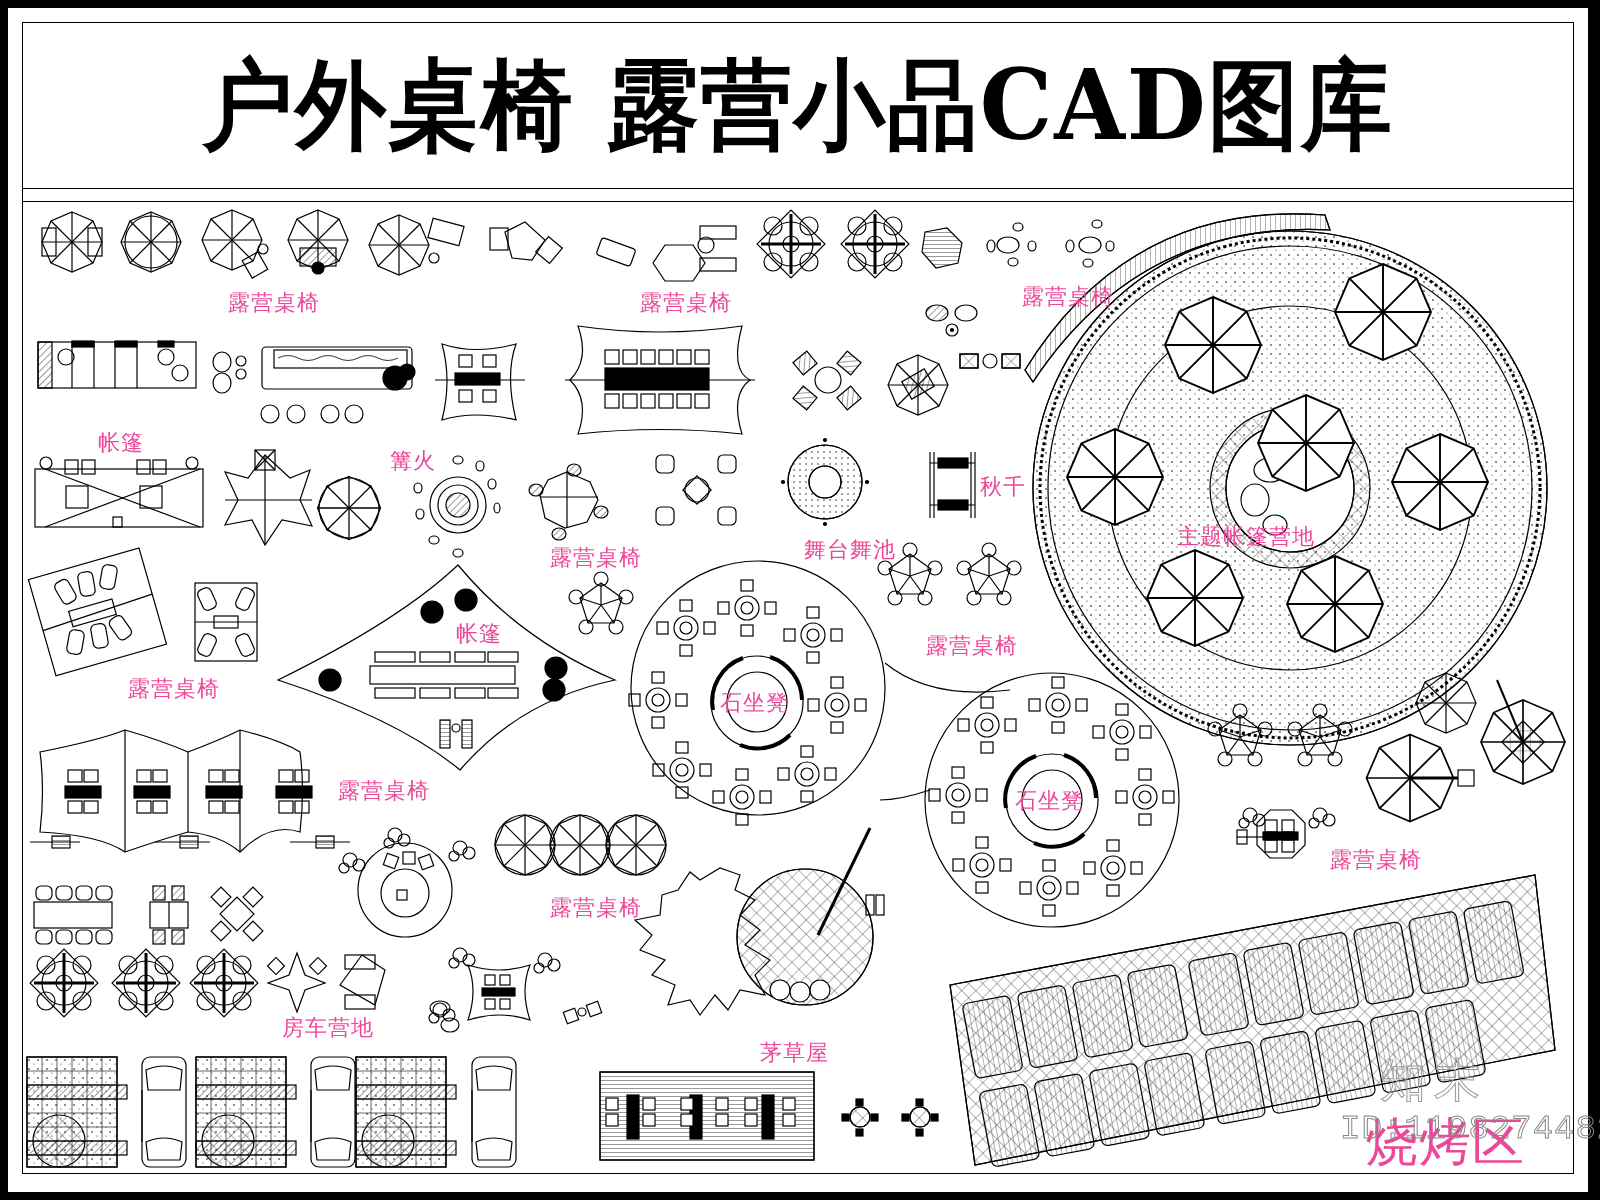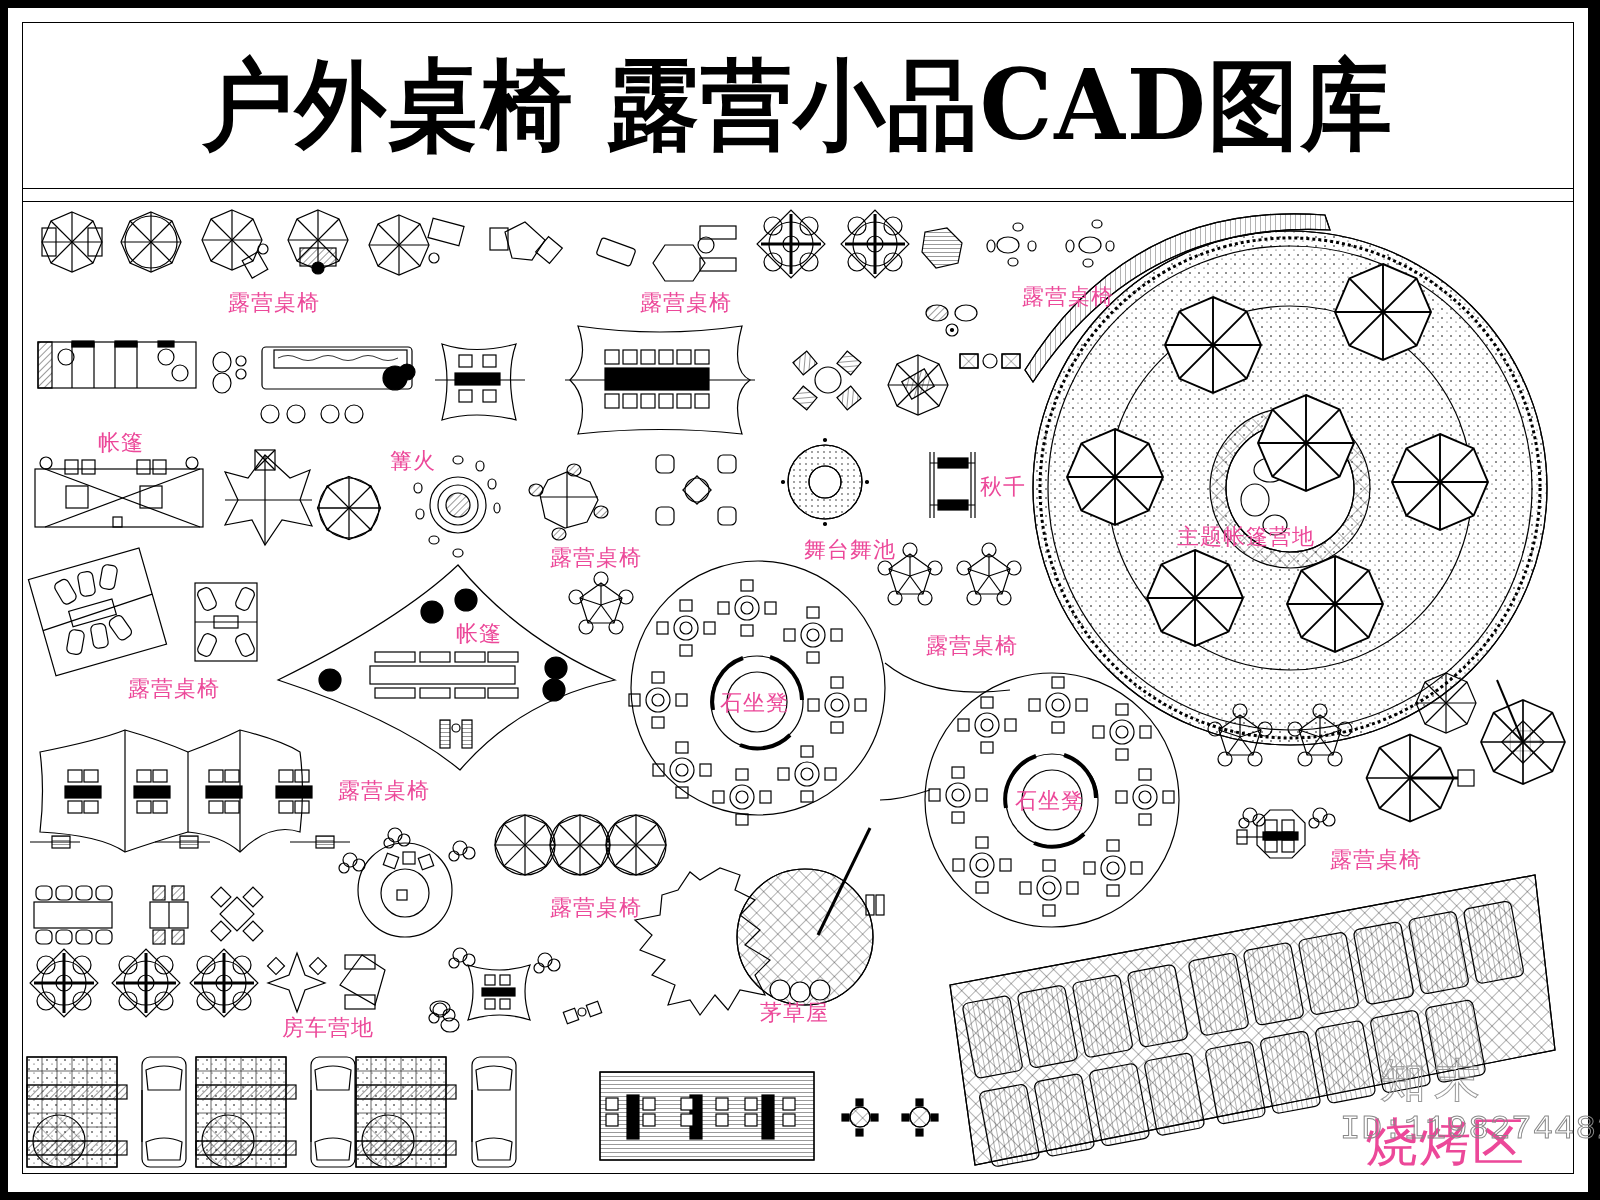--- a/index.html
+++ b/index.html
@@ -729,17 +729,17 @@
 <div class="lbl" style="left:1177px;top:522px;">主题帐篷营地</div>
 <div class="lbl" style="left:926px;top:631px;">露营桌椅</div>
 <div class="lbl" style="left:456px;top:619px;">帐篷</div>
 <div class="lbl" style="left:128px;top:674px;">露营桌椅</div>
 <div class="lbl" style="left:720px;top:688px;">石坐凳</div>
 <div class="lbl" style="left:1015px;top:786px;">石坐凳</div>
 <div class="lbl" style="left:338px;top:776px;">露营桌椅</div>
 <div class="lbl" style="left:1330px;top:845px;">露营桌椅</div>
 <div class="lbl" style="left:550px;top:893px;">露营桌椅</div>
 <div class="lbl" style="left:282px;top:1013px;">房车营地</div>
-<div class="lbl" style="left:760px;top:998px;">茅草屋</div>
+<div class="lbl" style="left:760px;top:1038px;">茅草屋</div>
 <div class="lbl big" style="left:1366px;top:1108px;">烧烤区</div>
 
 <div class="wm wm-logo">知末</div>
 <div class="wm wm-id">ID:1198274482</div>
 
 </body></html>

